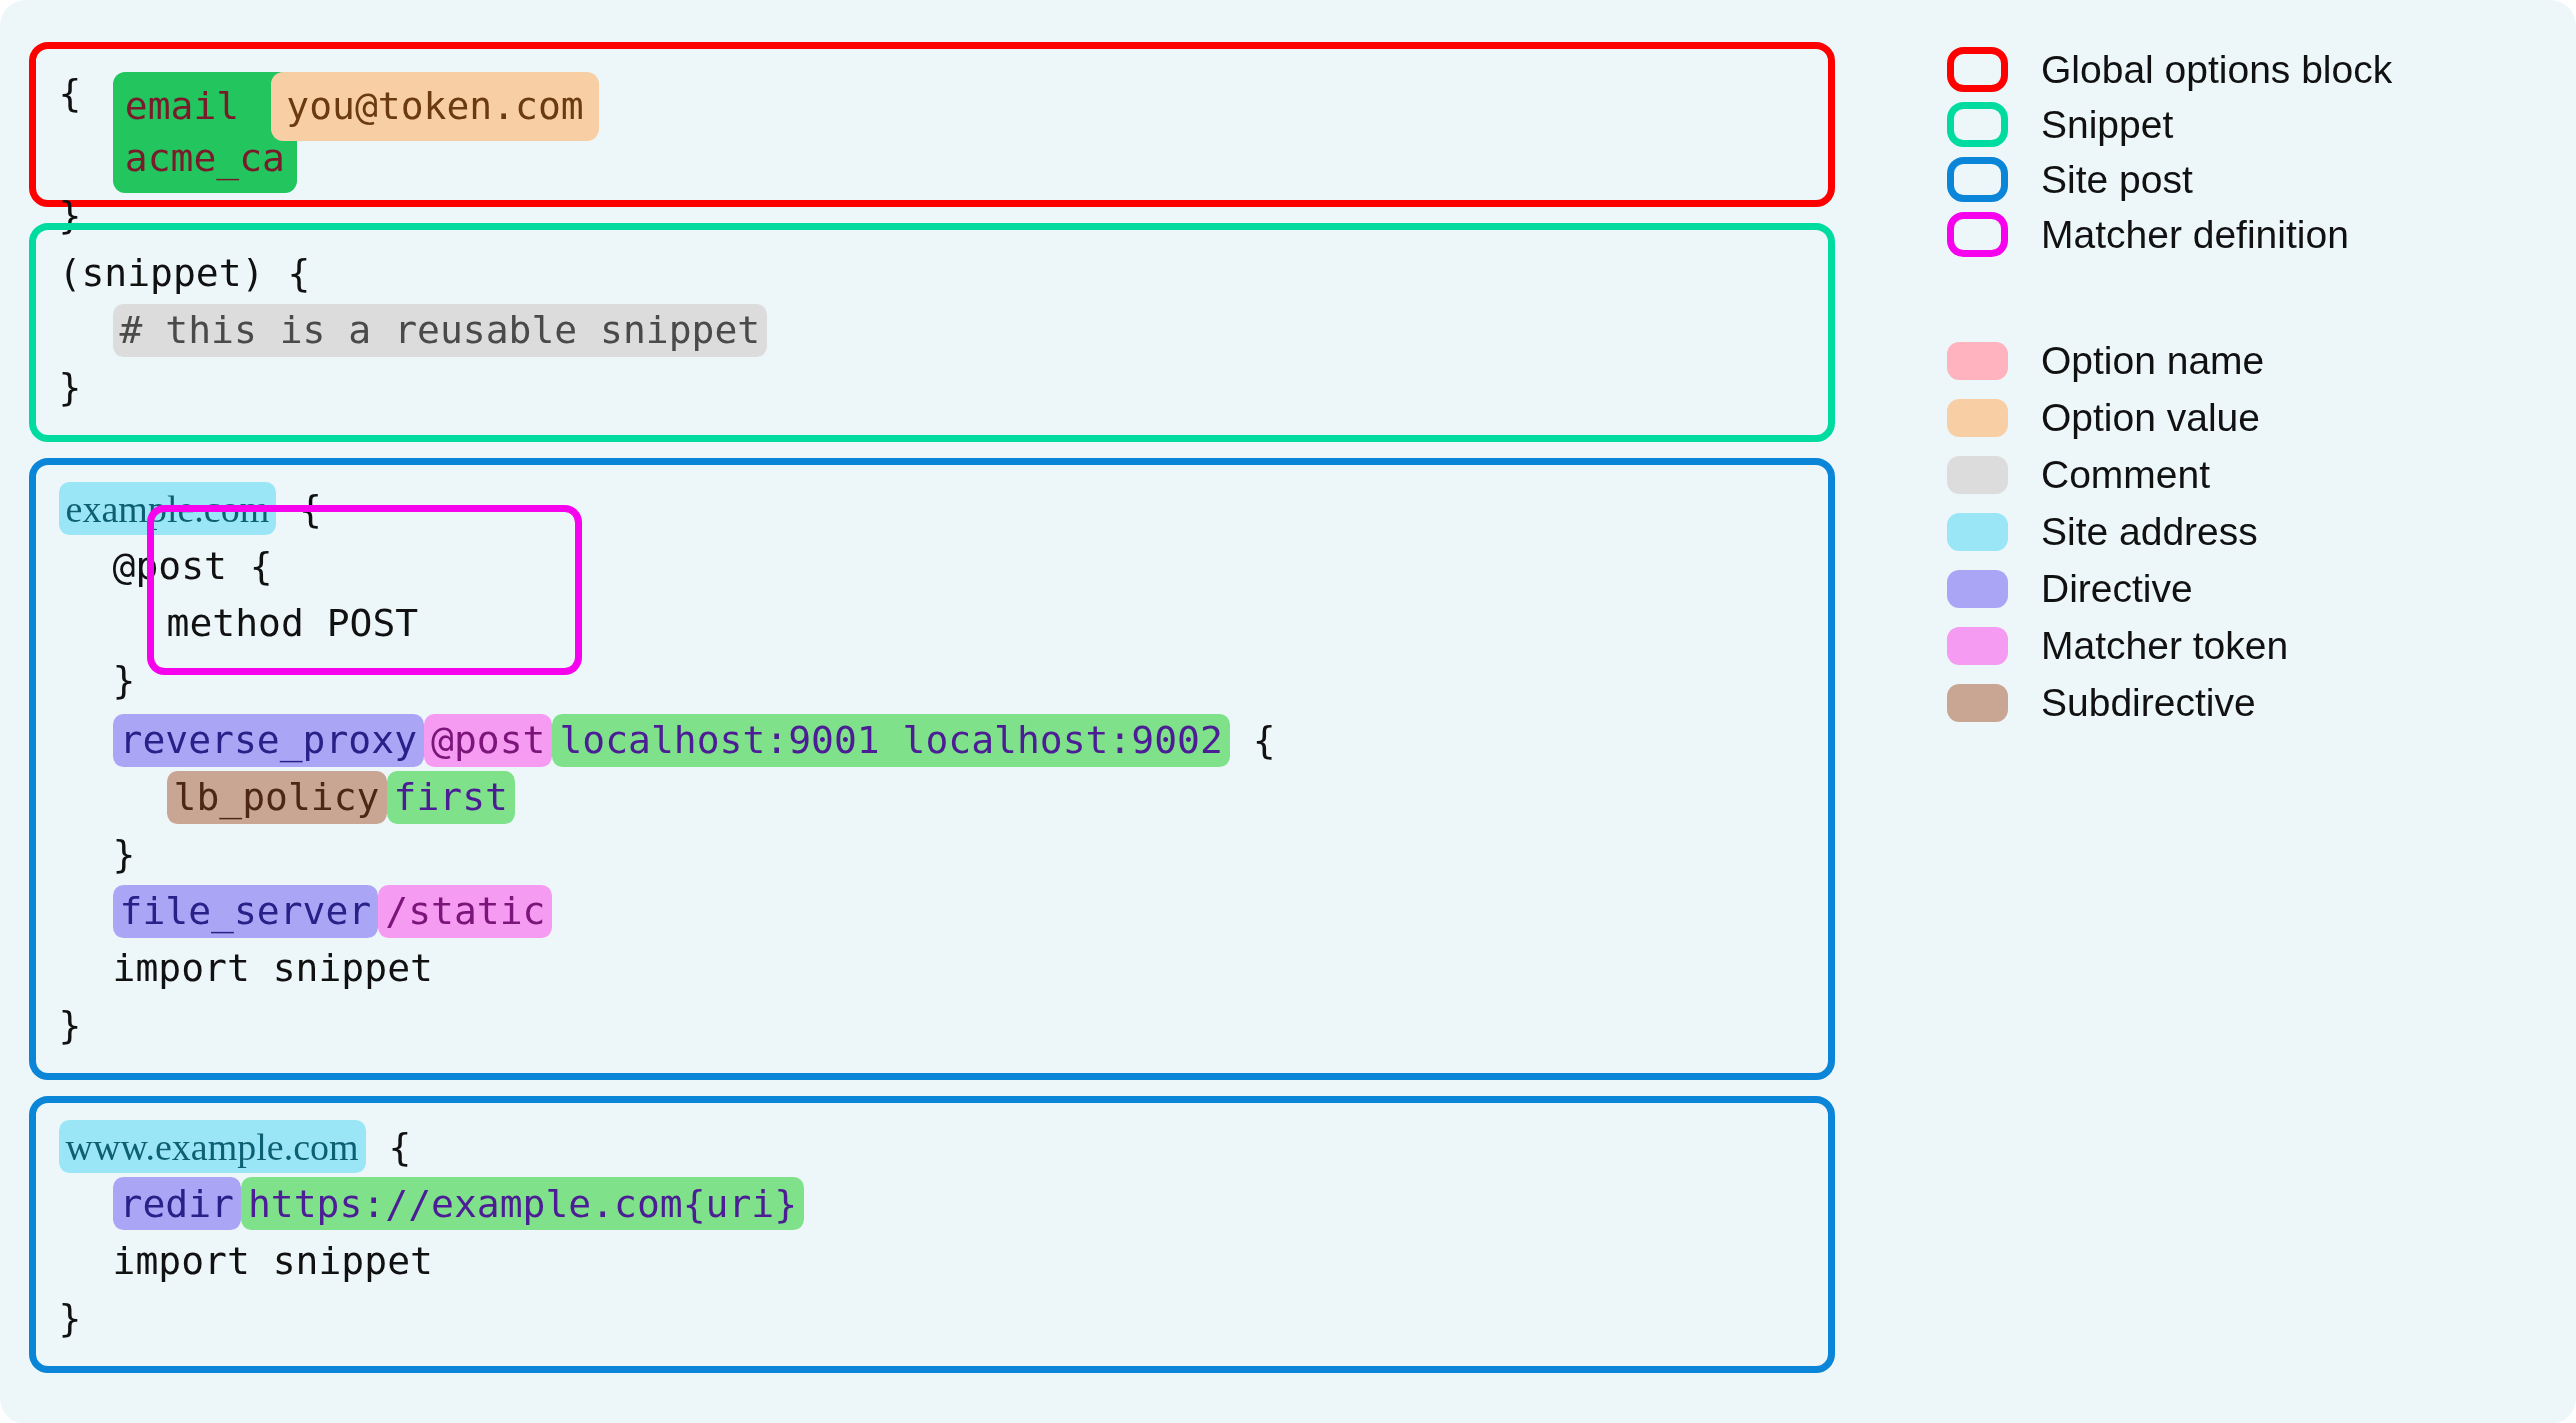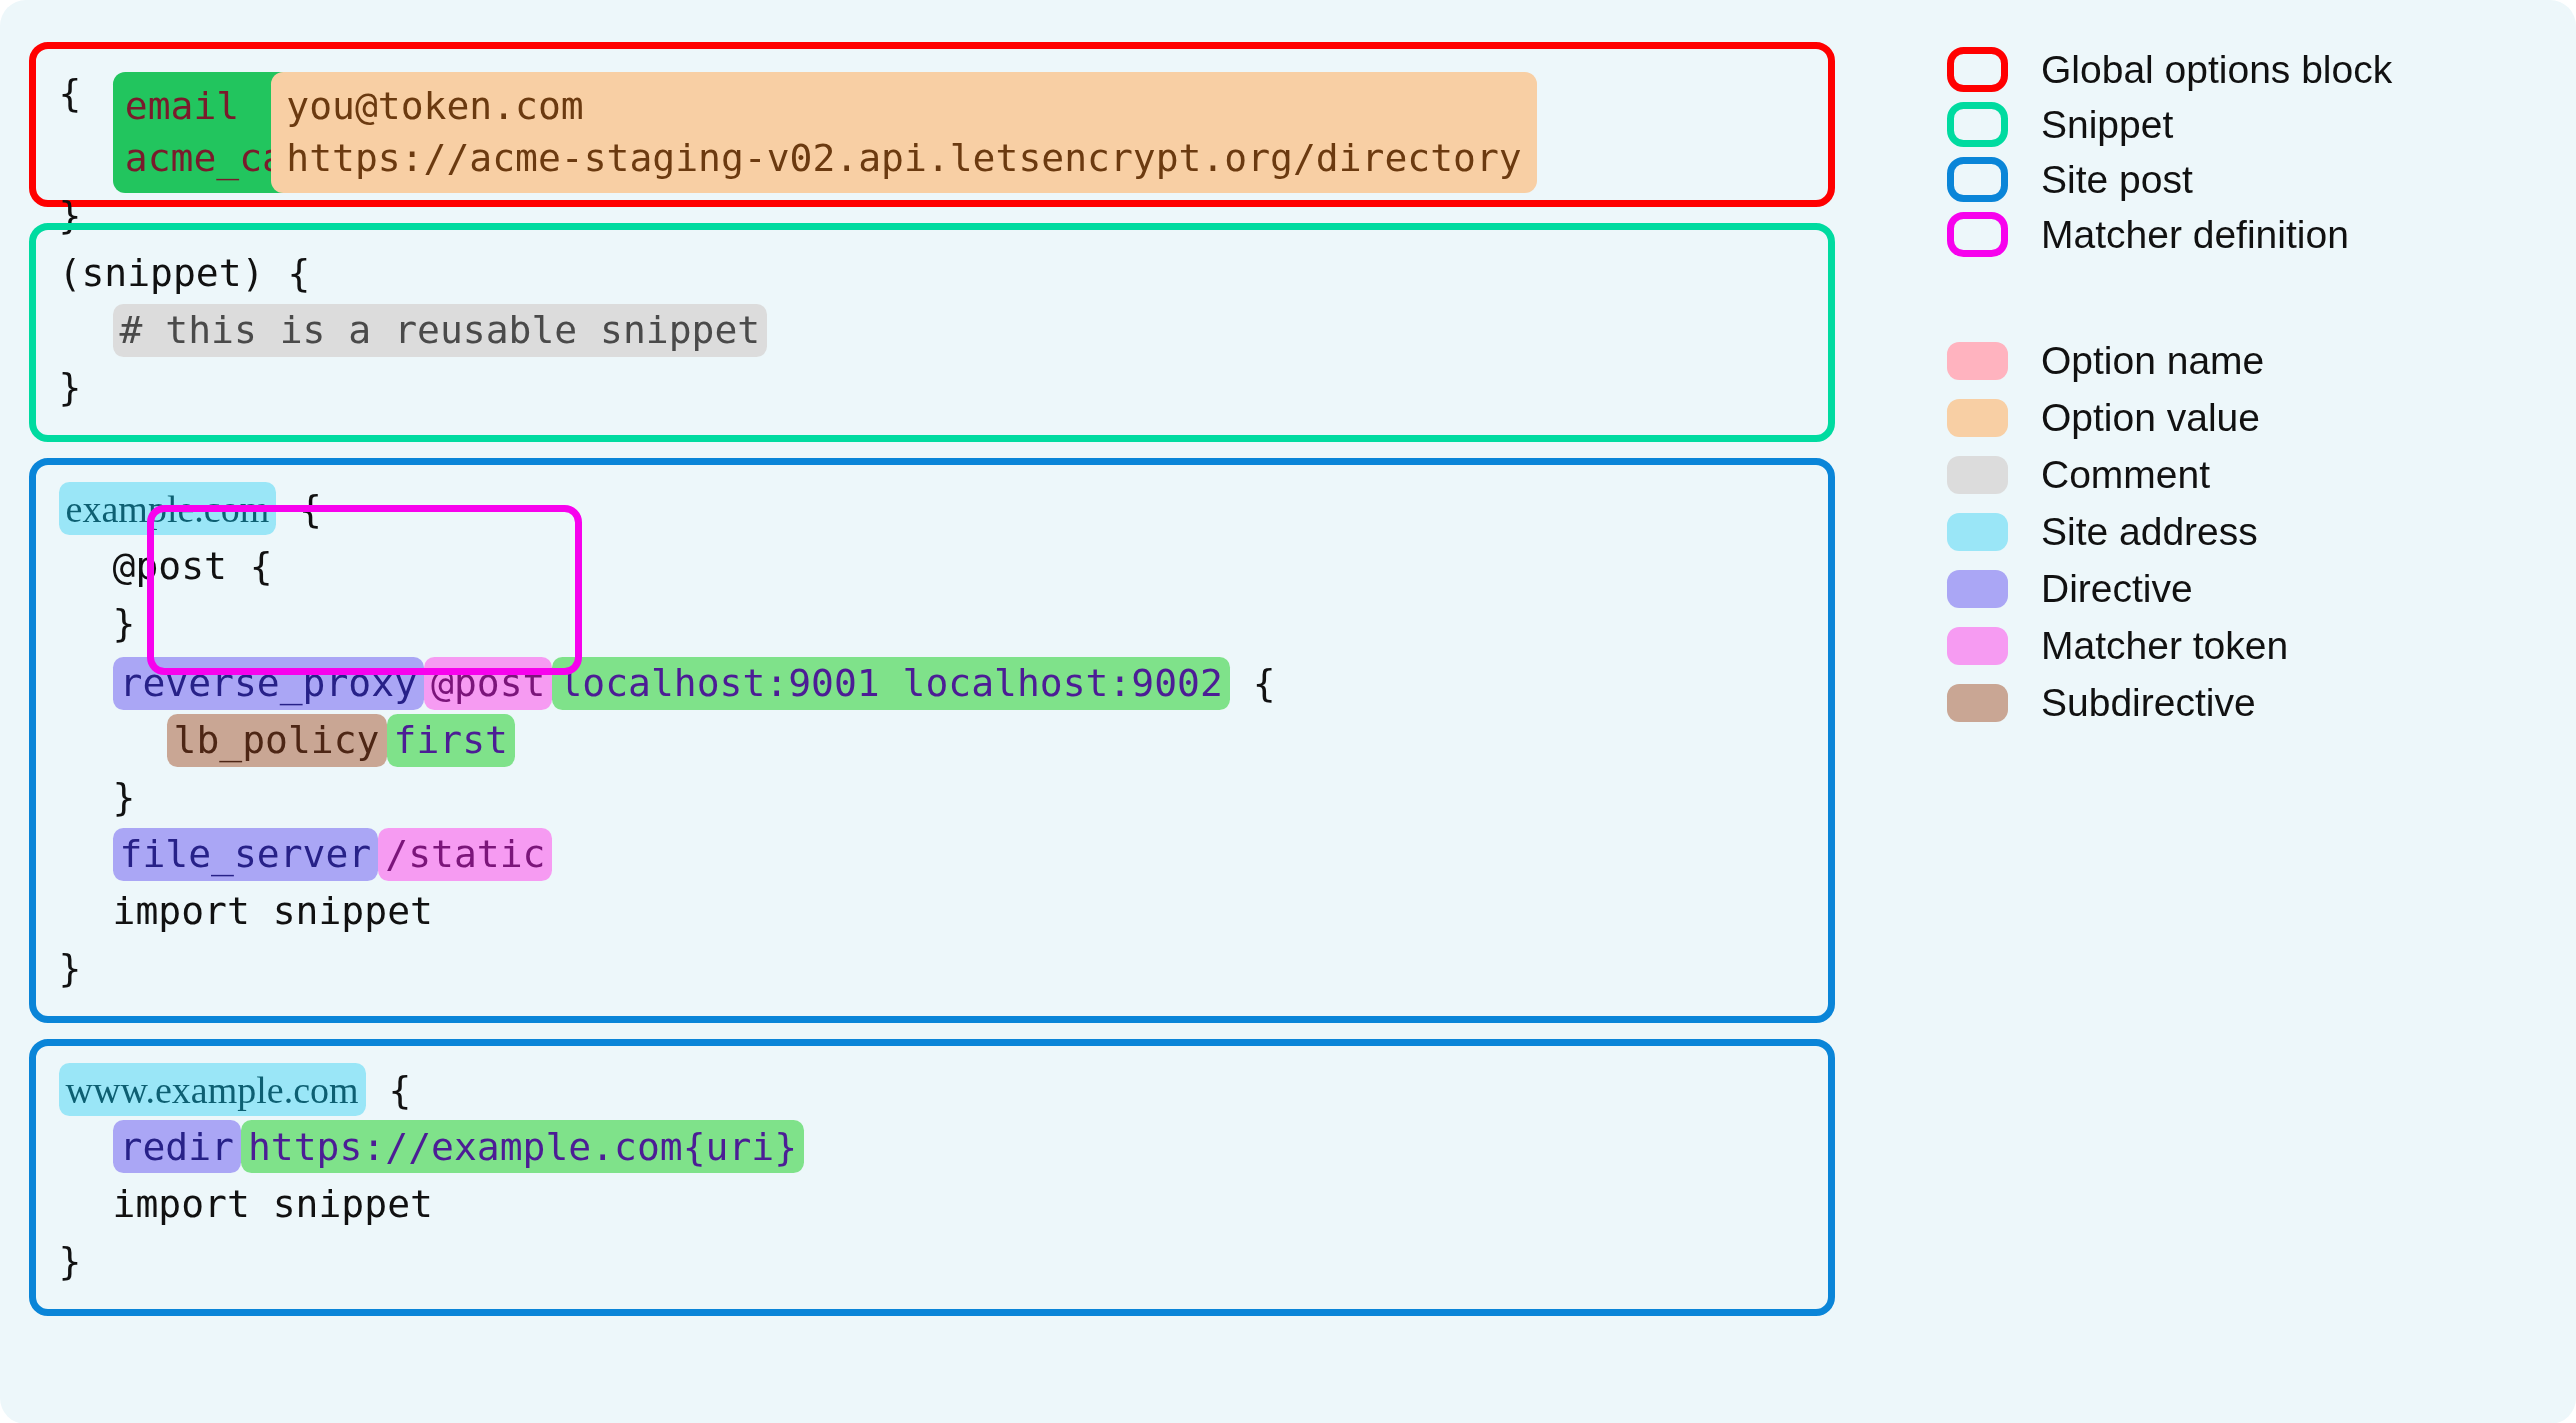--- a/index.html
+++ b/index.html
@@ -168,39 +168,39 @@
 
     <div class="block global" style="height:165px;">
       <span class="code-line">{</span>
       <div class="opt-table" style="height:0;">
         <div class="opt-names" style="top:-50px;">
           <span class="code-line">email</span>
           <span class="code-line">acme_ca</span>
         </div>
         <div class="opt-values" style="top:-50px;">
           <span class="code-line">you@token.com</span>
-          <span class="code-line">https://acme-staging-v02.api.letsencrypt.org/directory</span>
         </div>
       </div>
       <div class="opt-spacer"></div>
       <span class="code-line" style="margin-top:-57px;display:block;">}</span>
     </div>
 
     <div class="block snippet">
       <div class="code-line"><span>(snippet)</span><span> {</span></div>
       <div class="code-line indent1"><span class="tok t-comment"># this is a reusable snippet</span></div>
       <div class="code-line">}</div>
     </div>
 
     <div class="block site">
       <div class="code-line"><span class="tok t-siteaddr">example.com</span><span> {</span></div>
 
       <div class="matcher-box"></div>
 
       <div class="code-line indent1"><span>@post</span><span> {</span></div>
+      <div class="code-line indent2">method POST</div>
       <div class="code-line indent1">}</div>
 
       <div class="code-line indent1" style="margin-top:3.5px;"><span class="tok t-directive">reverse_proxy</span><span class="tok t-matcher">@post</span><span class="tok t-argument">localhost:9001 localhost:9002</span><span> {</span></div>
 
       <div class="code-line indent2"><span class="tok t-subdir">lb_policy</span><span class="tok t-argument">first</span></div>
 
       <div class="code-line indent1">}</div>
 
       <div class="code-line indent1"><span class="tok t-directive">file_server</span><span class="tok t-matcher">/static</span></div>
 

